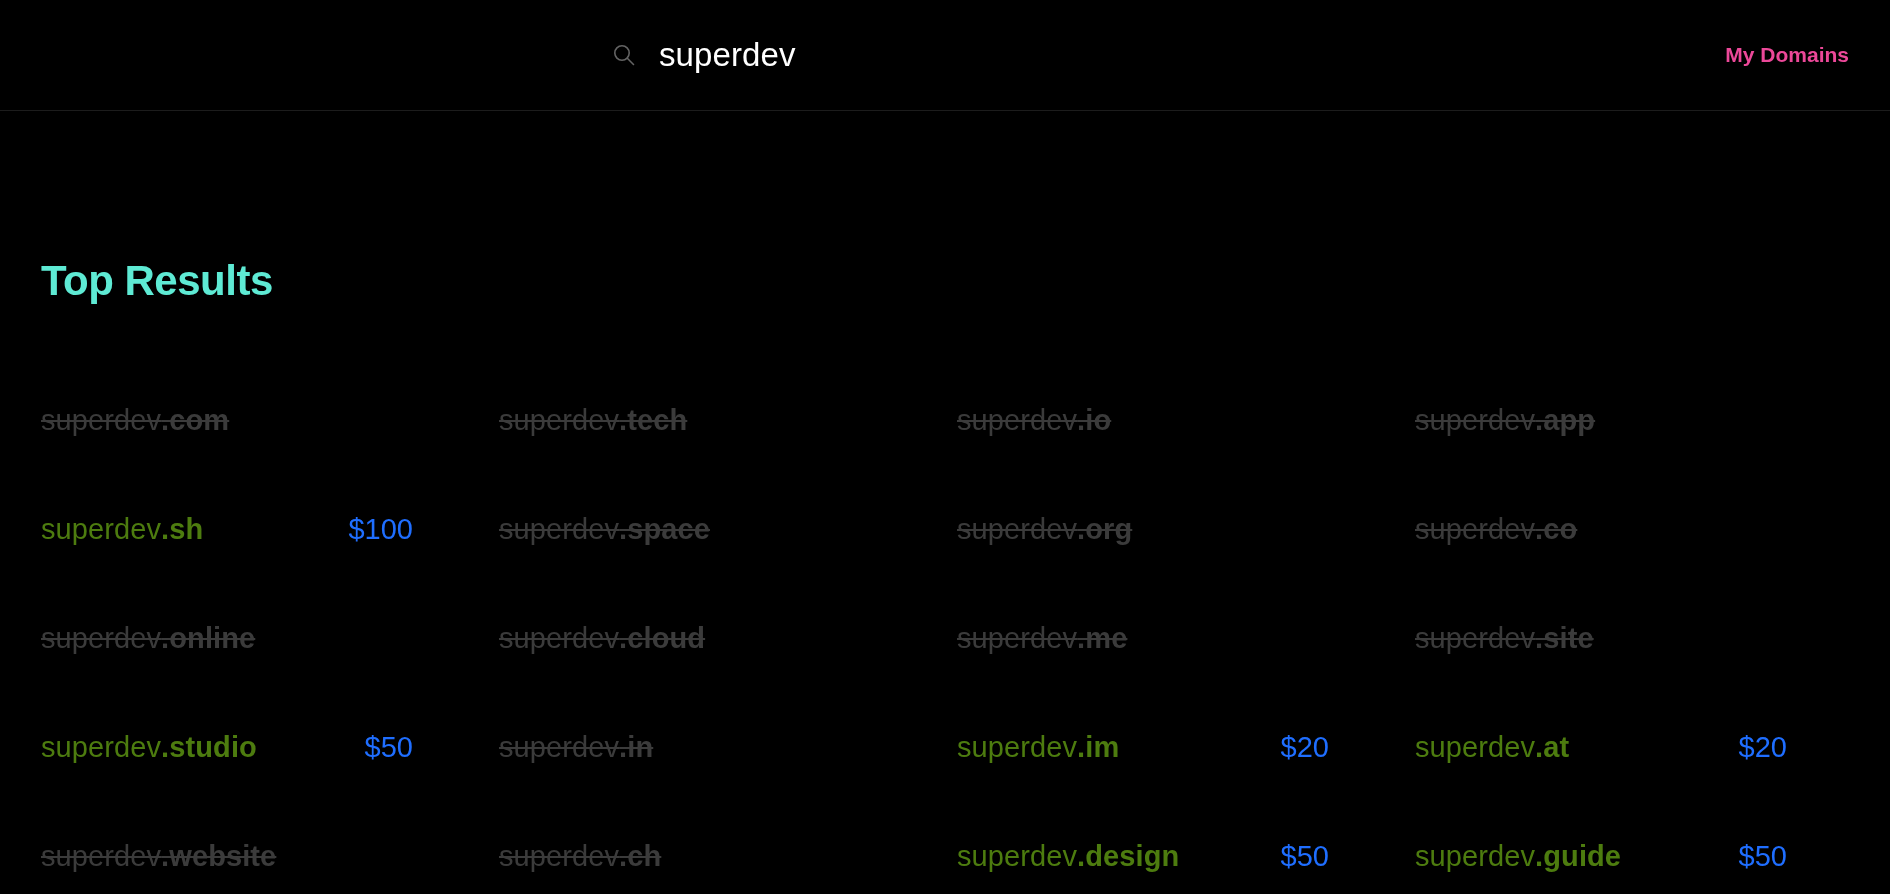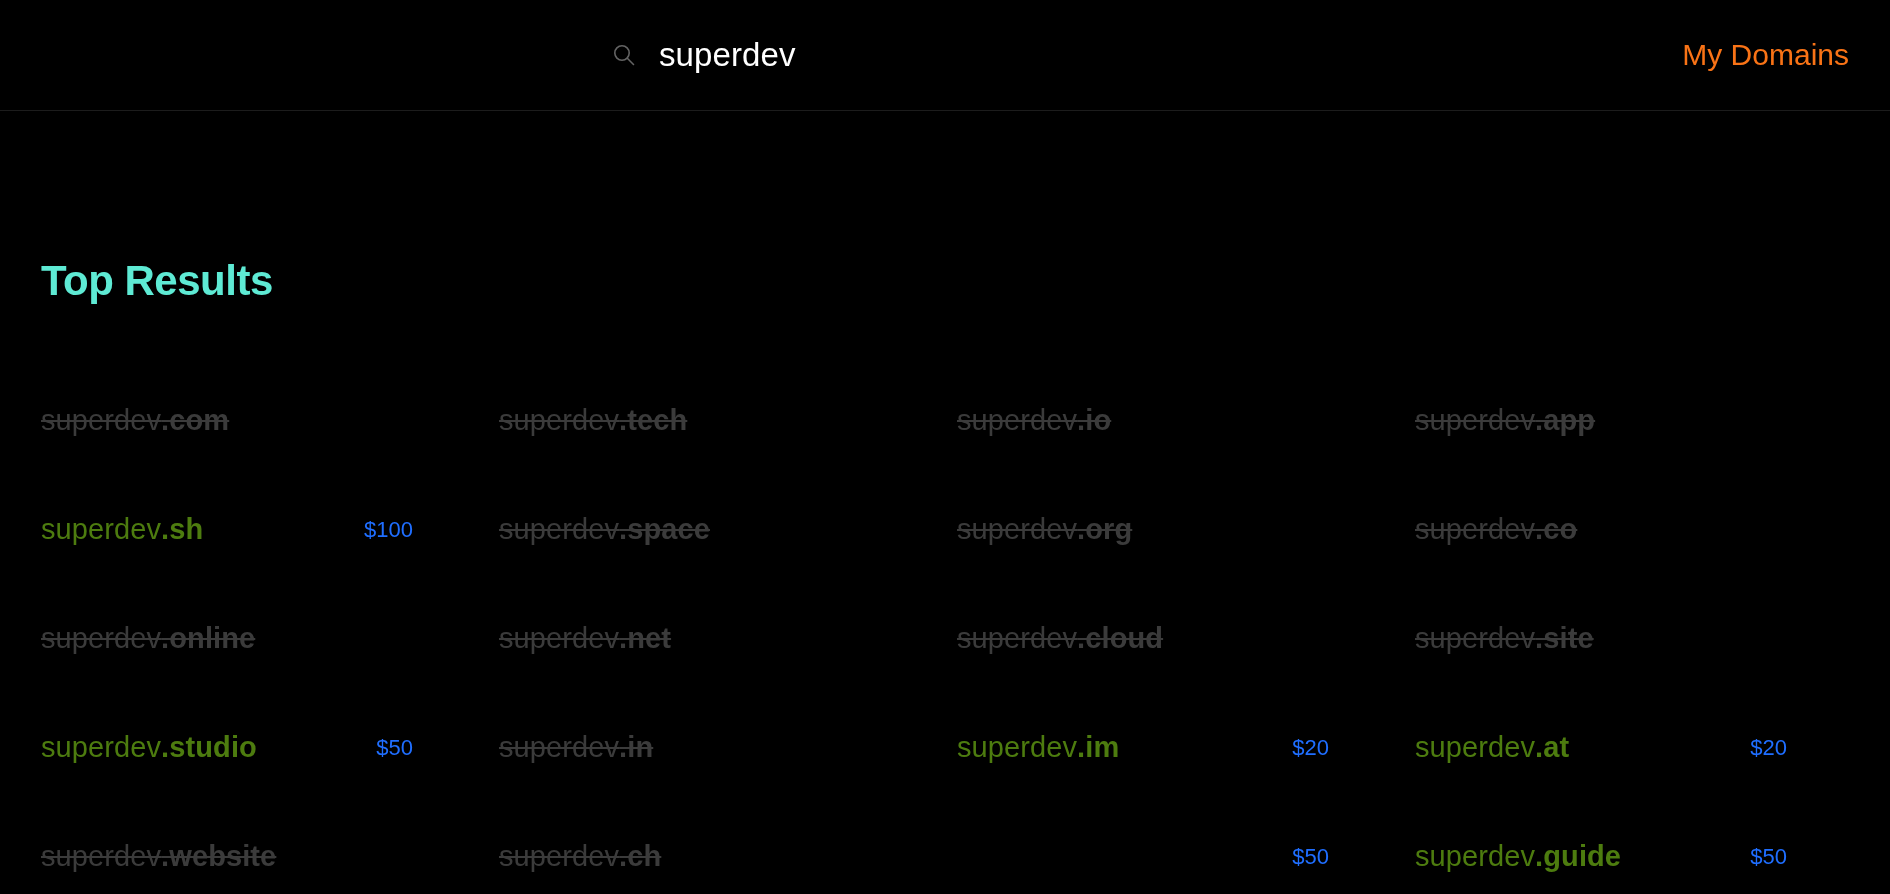--- a/index.html
+++ b/index.html
@@ -56,23 +56,23 @@
     padding: 0;
     caret-color: #2b7fff;
   }
   .search-input::placeholder { color: #555; }
 
   .my-domains {
     position: absolute;
     right: 41px;
     top: 50%;
     transform: translateY(-50%);
-    color: #f97316;
-    font-size: 30px;
-    font-weight: 400;
+    color: #ec4899;
+    font-size: 21px;
+    font-weight: 700;
     text-decoration: none;
     cursor: pointer;
     white-space: nowrap;
   }
 
   
   .main {
     padding: 0 41px;
   }
 
@@ -124,21 +124,21 @@
 
   
   .taken .domain-name {
     color: #3b3b3b;
     text-decoration: line-through;
     text-decoration-thickness: 2px;
   }
 
   .price {
     margin-left: auto;
-    font-size: 22px;
+    font-size: 29px;
     font-weight: 400;
     color: #1f6eff;
     white-space: nowrap;
   }
 </style>
 </head>
 <body>
 
 <div class="header">
 
@@ -182,24 +182,24 @@
       <div class="result-cell taken">
         <span class="domain-name">superdev<span class="tld">.org</span></span>
       </div>
       <div class="result-cell taken">
         <span class="domain-name">superdev<span class="tld">.co</span></span>
       </div>
       <div class="result-cell taken">
         <span class="domain-name">superdev<span class="tld">.online</span></span>
       </div>
       <div class="result-cell taken">
-        <span class="domain-name">superdev<span class="tld">.net</span></span>
-      </div>
-      <div class="result-cell taken">
         <span class="domain-name">superdev<span class="tld">.cloud</span></span>
+      </div>
+      <div class="result-cell taken">
+        <span class="domain-name">superdev<span class="tld">.me</span></span>
       </div>
       <div class="result-cell taken">
         <span class="domain-name">superdev<span class="tld">.site</span></span>
       </div>
       <div class="result-cell available">
         <span class="domain-name">superdev<span class="tld">.studio</span></span>
         <span class="price">$50</span>
       </div>
       <div class="result-cell taken">
         <span class="domain-name">superdev<span class="tld">.in</span></span>
@@ -212,20 +212,21 @@
         <span class="domain-name">superdev<span class="tld">.at</span></span>
         <span class="price">$20</span>
       </div>
       <div class="result-cell taken">
         <span class="domain-name">superdev<span class="tld">.website</span></span>
       </div>
       <div class="result-cell taken">
         <span class="domain-name">superdev<span class="tld">.ch</span></span>
       </div>
       <div class="result-cell available">
+        <span class="domain-name">superdev<span class="tld">.design</span></span>
         <span class="price">$50</span>
       </div>
       <div class="result-cell available">
         <span class="domain-name">superdev<span class="tld">.guide</span></span>
         <span class="price">$50</span>
       </div>
       <div class="result-cell taken">
         <span class="domain-name">superdev<span class="tld">.nl</span></span>
       </div>
     </div>

